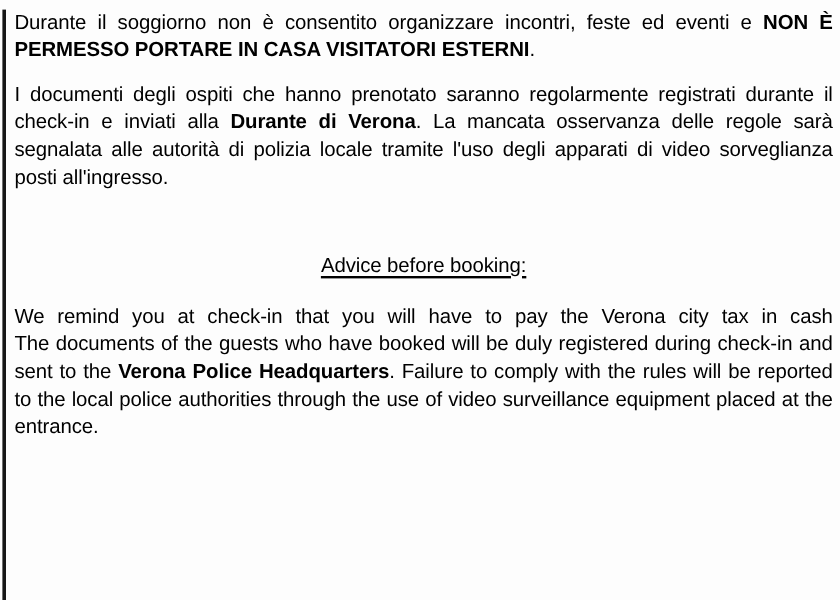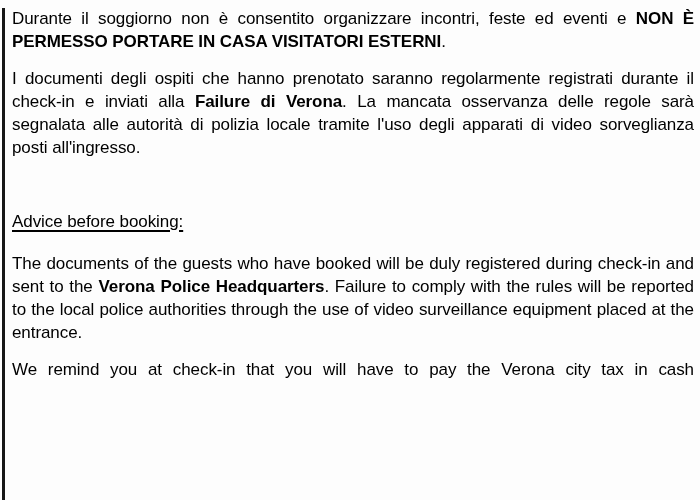--- a/index.html
+++ b/index.html
@@ -42,37 +42,37 @@
     width: 682px;
   }
   p.para {
     margin: 0 0 14px 0;
     line-height: 23px;
     text-align: justify;
   }
   p.heading {
     margin-top: 51px;
     margin-bottom: 19px;
-    text-align: left;
+    text-align: center;
     text-decoration: underline;
     text-decoration-thickness: 2px;
     text-underline-offset: 3px;
   }
   p.cut-line {
     margin-bottom: 0;
     text-align: justify;
     text-align-last: justify;
   }
   strong { font-weight: bold; }
 </style>
 </head>
 <body>
 
 <div class="page">
   <div class="left-border"></div>
   <div class="content">
     <p class="para"><span>Durante il soggiorno non è consentito organizzare incontri, feste ed eventi e </span><strong>NON È PERMESSO PORTARE IN CASA VISITATORI ESTERNI</strong><span>.</span></p>
-    <p class="para"><span>I documenti degli ospiti che hanno prenotato saranno regolarmente registrati durante il check-in e inviati alla </span><strong>Failure di Verona</strong><span>. La mancata osservanza delle regole sarà segnalata alle autorità di polizia locale tramite l'uso degli apparati di video sorveglianza posti all'ingresso.</span></p>
+    <p class="para"><span>I documenti degli ospiti che hanno prenotato saranno regolarmente registrati durante il check-in e inviati alla </span><strong>Durante di Verona</strong><span>. La mancata osservanza delle regole sarà segnalata alle autorità di polizia locale tramite l'uso degli apparati di video sorveglianza posti all'ingresso.</span></p>
     <p class="para heading">Advice before booking:</p>
+    <p class="para cut-line"><span>We remind you at check-in that you will have to pay the Verona city tax in cash</span></p>
     <p class="para"><span>The documents of the guests who have booked will be duly registered during check-in and sent to the </span><strong>Verona Police Headquarters</strong><span>. Failure to comply with the rules will be reported to the local police authorities through the use of video surveillance equipment placed at the entrance.</span></p>
-    <p class="para cut-line"><span>We remind you at check-in that you will have to pay the Verona city tax in cash</span></p>
   </div>
 </div>
 
 </body></html>

